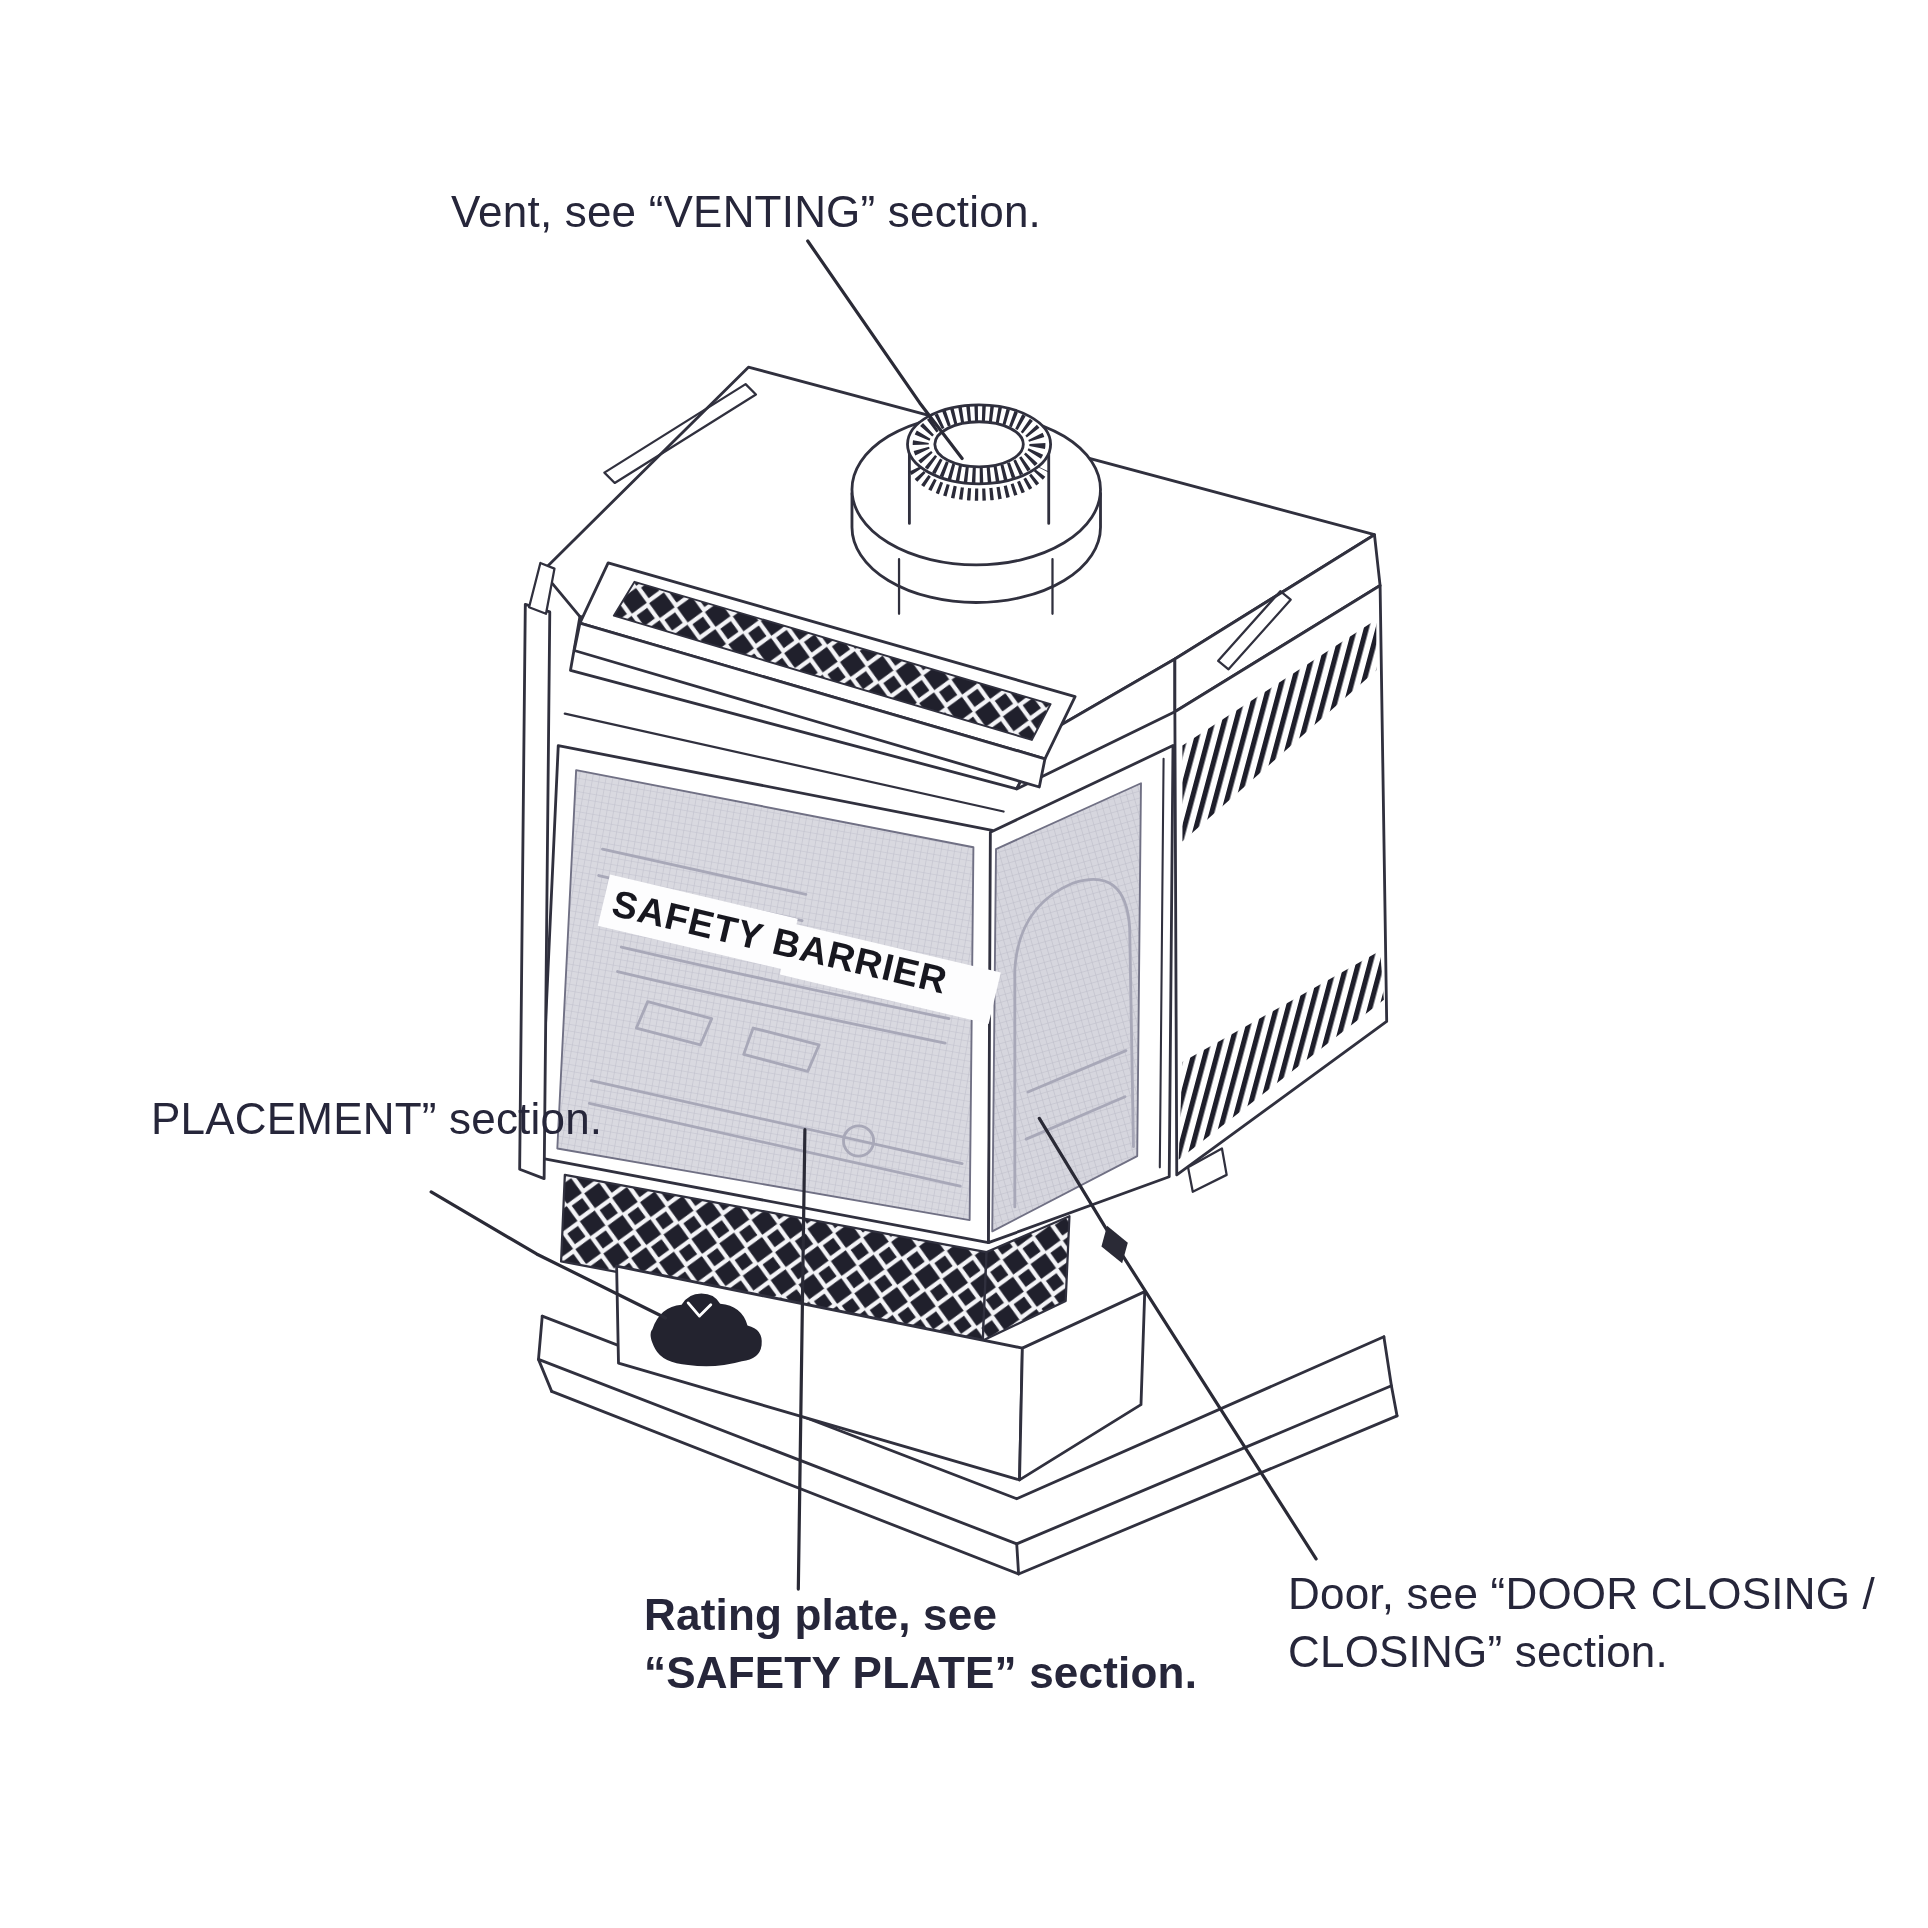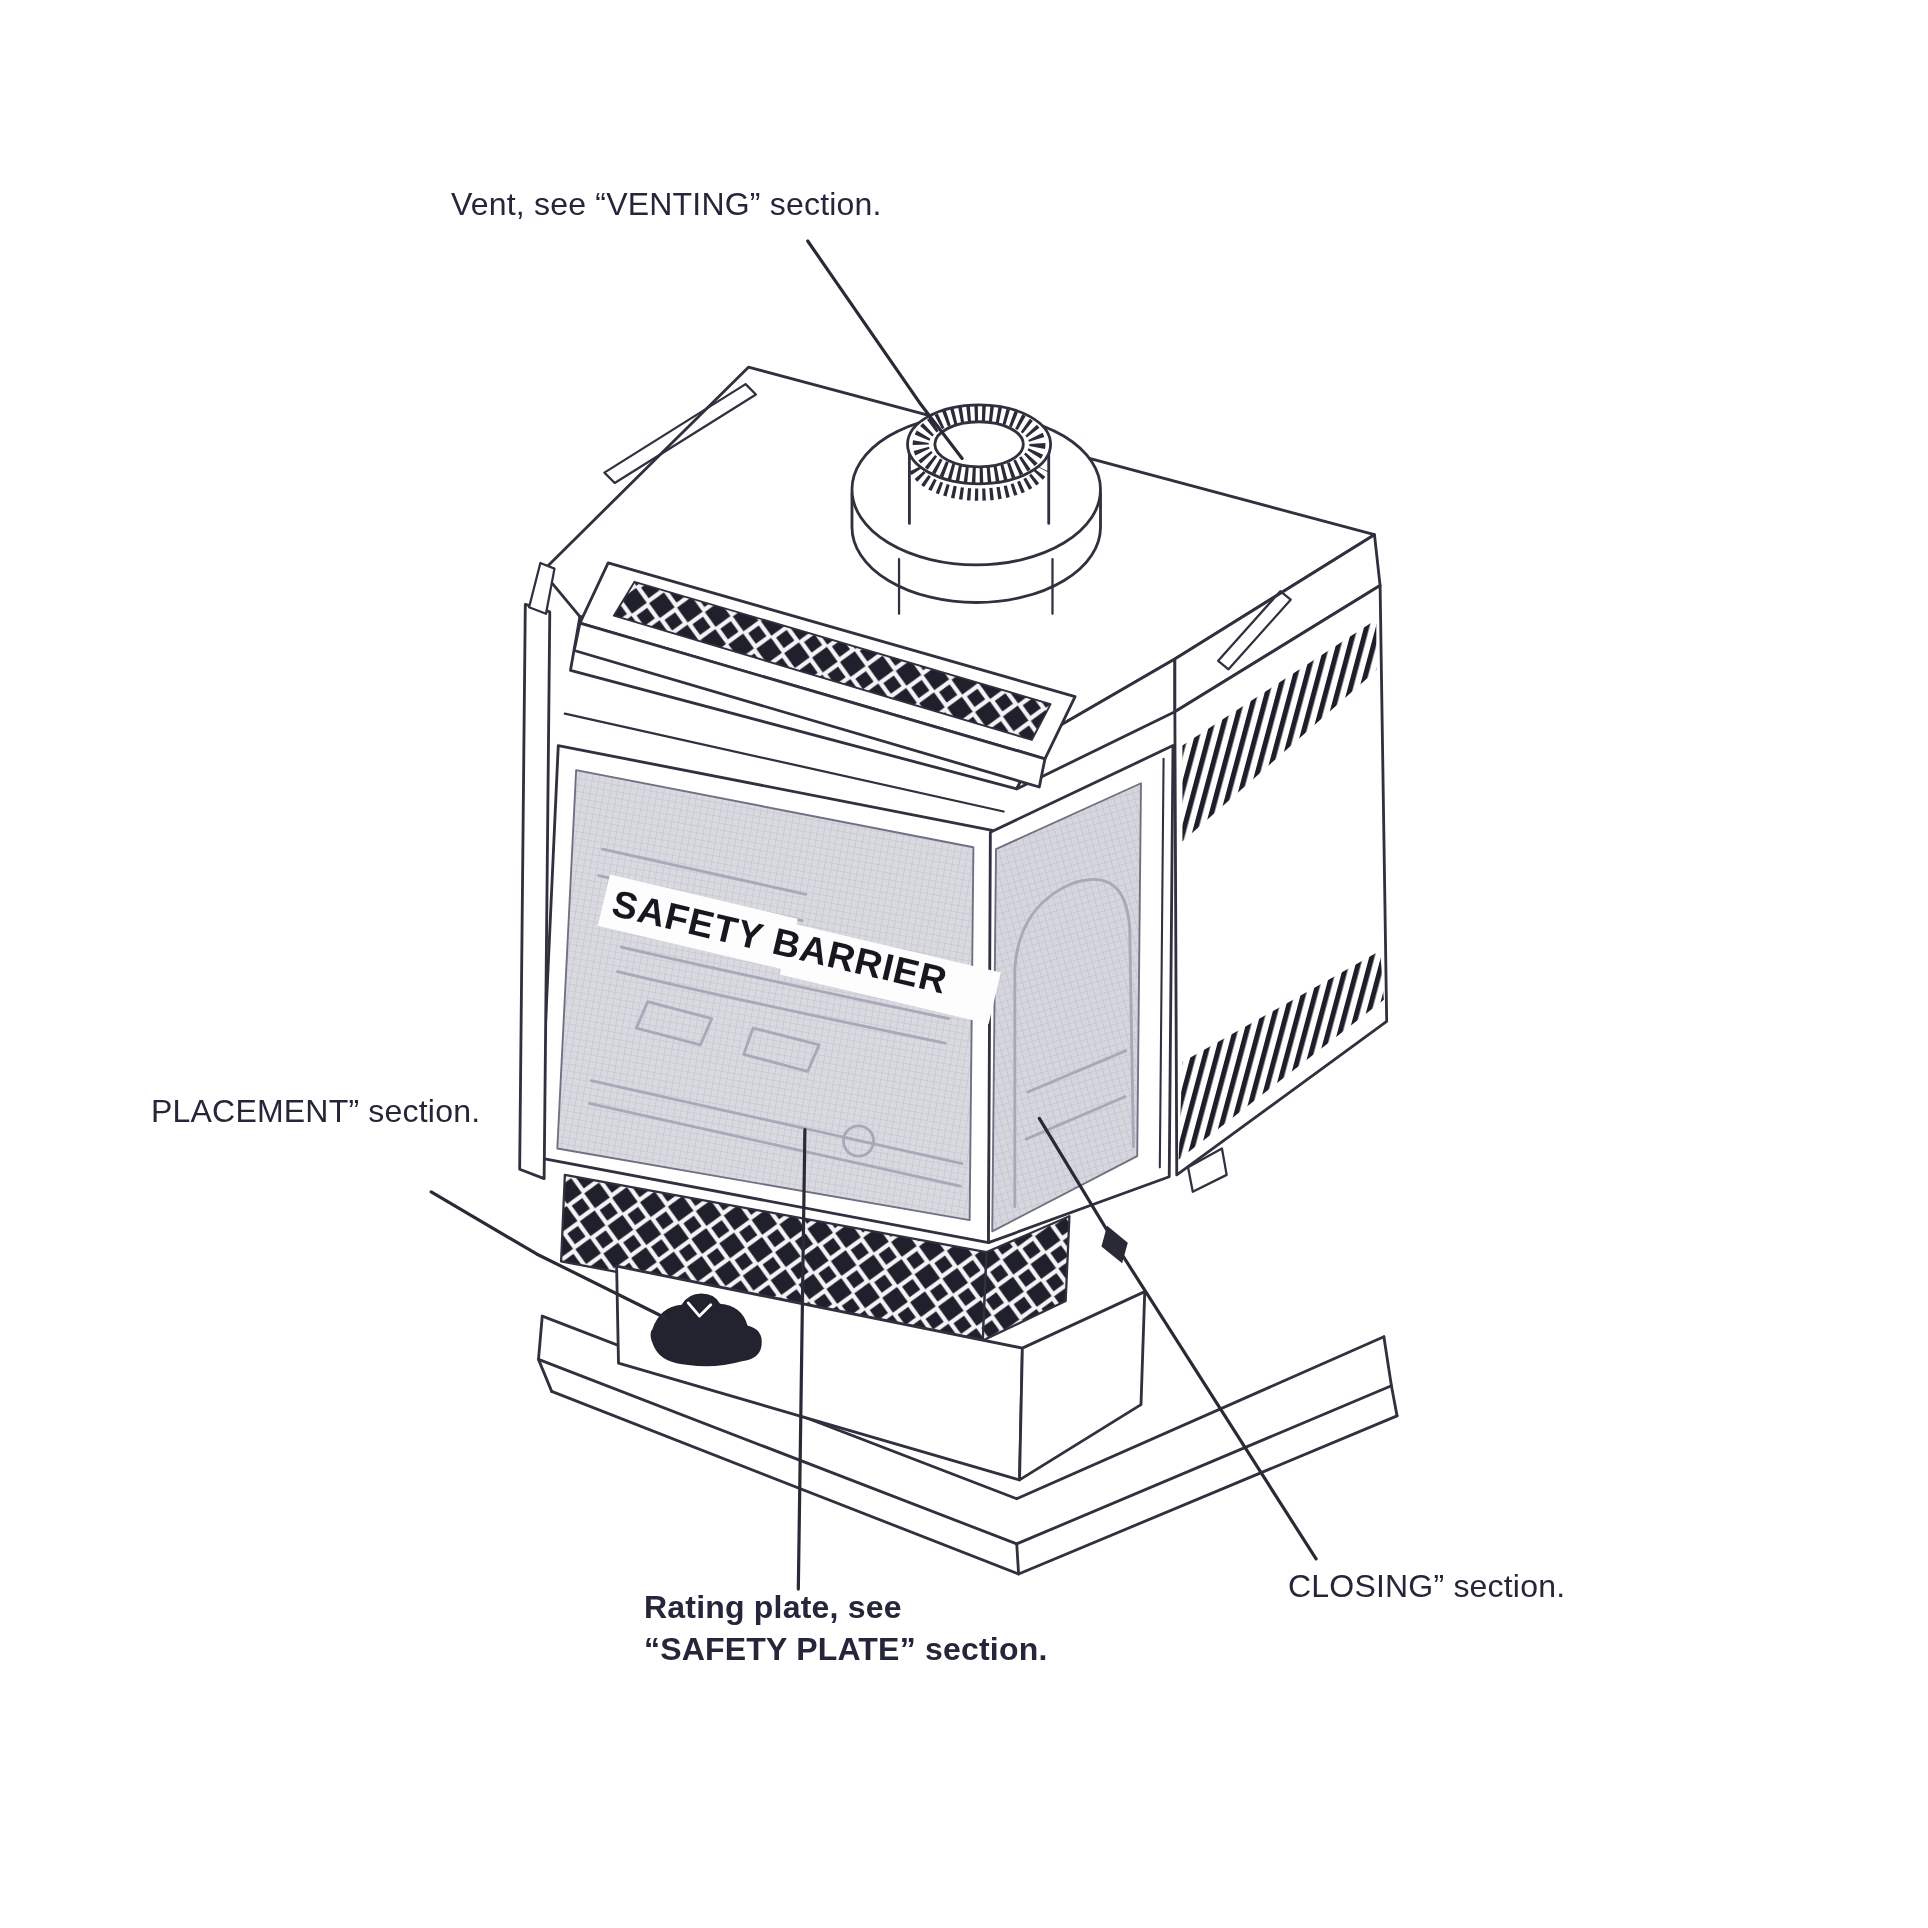--- a/index.html
+++ b/index.html
@@ -7,21 +7,21 @@
     position:relative;
     width:1928px;height:1928px;
     background:#ffffff;
     font-family:"Liberation Sans", sans-serif;
     overflow:hidden;
   }
   .stage svg{position:absolute;left:0;top:0;}
   .callout{
     position:absolute;
     color:#26263a;
-    font-size:32px;
+    font-size:44px;
     line-height:1.32;
     letter-spacing:0.2px;
     white-space:nowrap;
   }
   .callout span{display:block;}
 </style>
 </head>
 <body>
 
 <div class="stage">
@@ -159,17 +159,18 @@
   <div class="callout" style="left:151px;top:1090px;">
     <span>PLACEMENT” section.</span>
   </div>
 
   <div class="callout" style="left:644px;top:1586px;font-weight:bold;">
     <span>Rating plate, see</span>
     <span>“SAFETY PLATE” section.</span>
   </div>
 
   <div class="callout" style="left:1288px;top:1565px;">
+    <span>Door, see “DOOR CLOSING /</span>
     <span>CLOSING” section.</span>
   </div>
 
 </div>
 
 
 </body></html>

